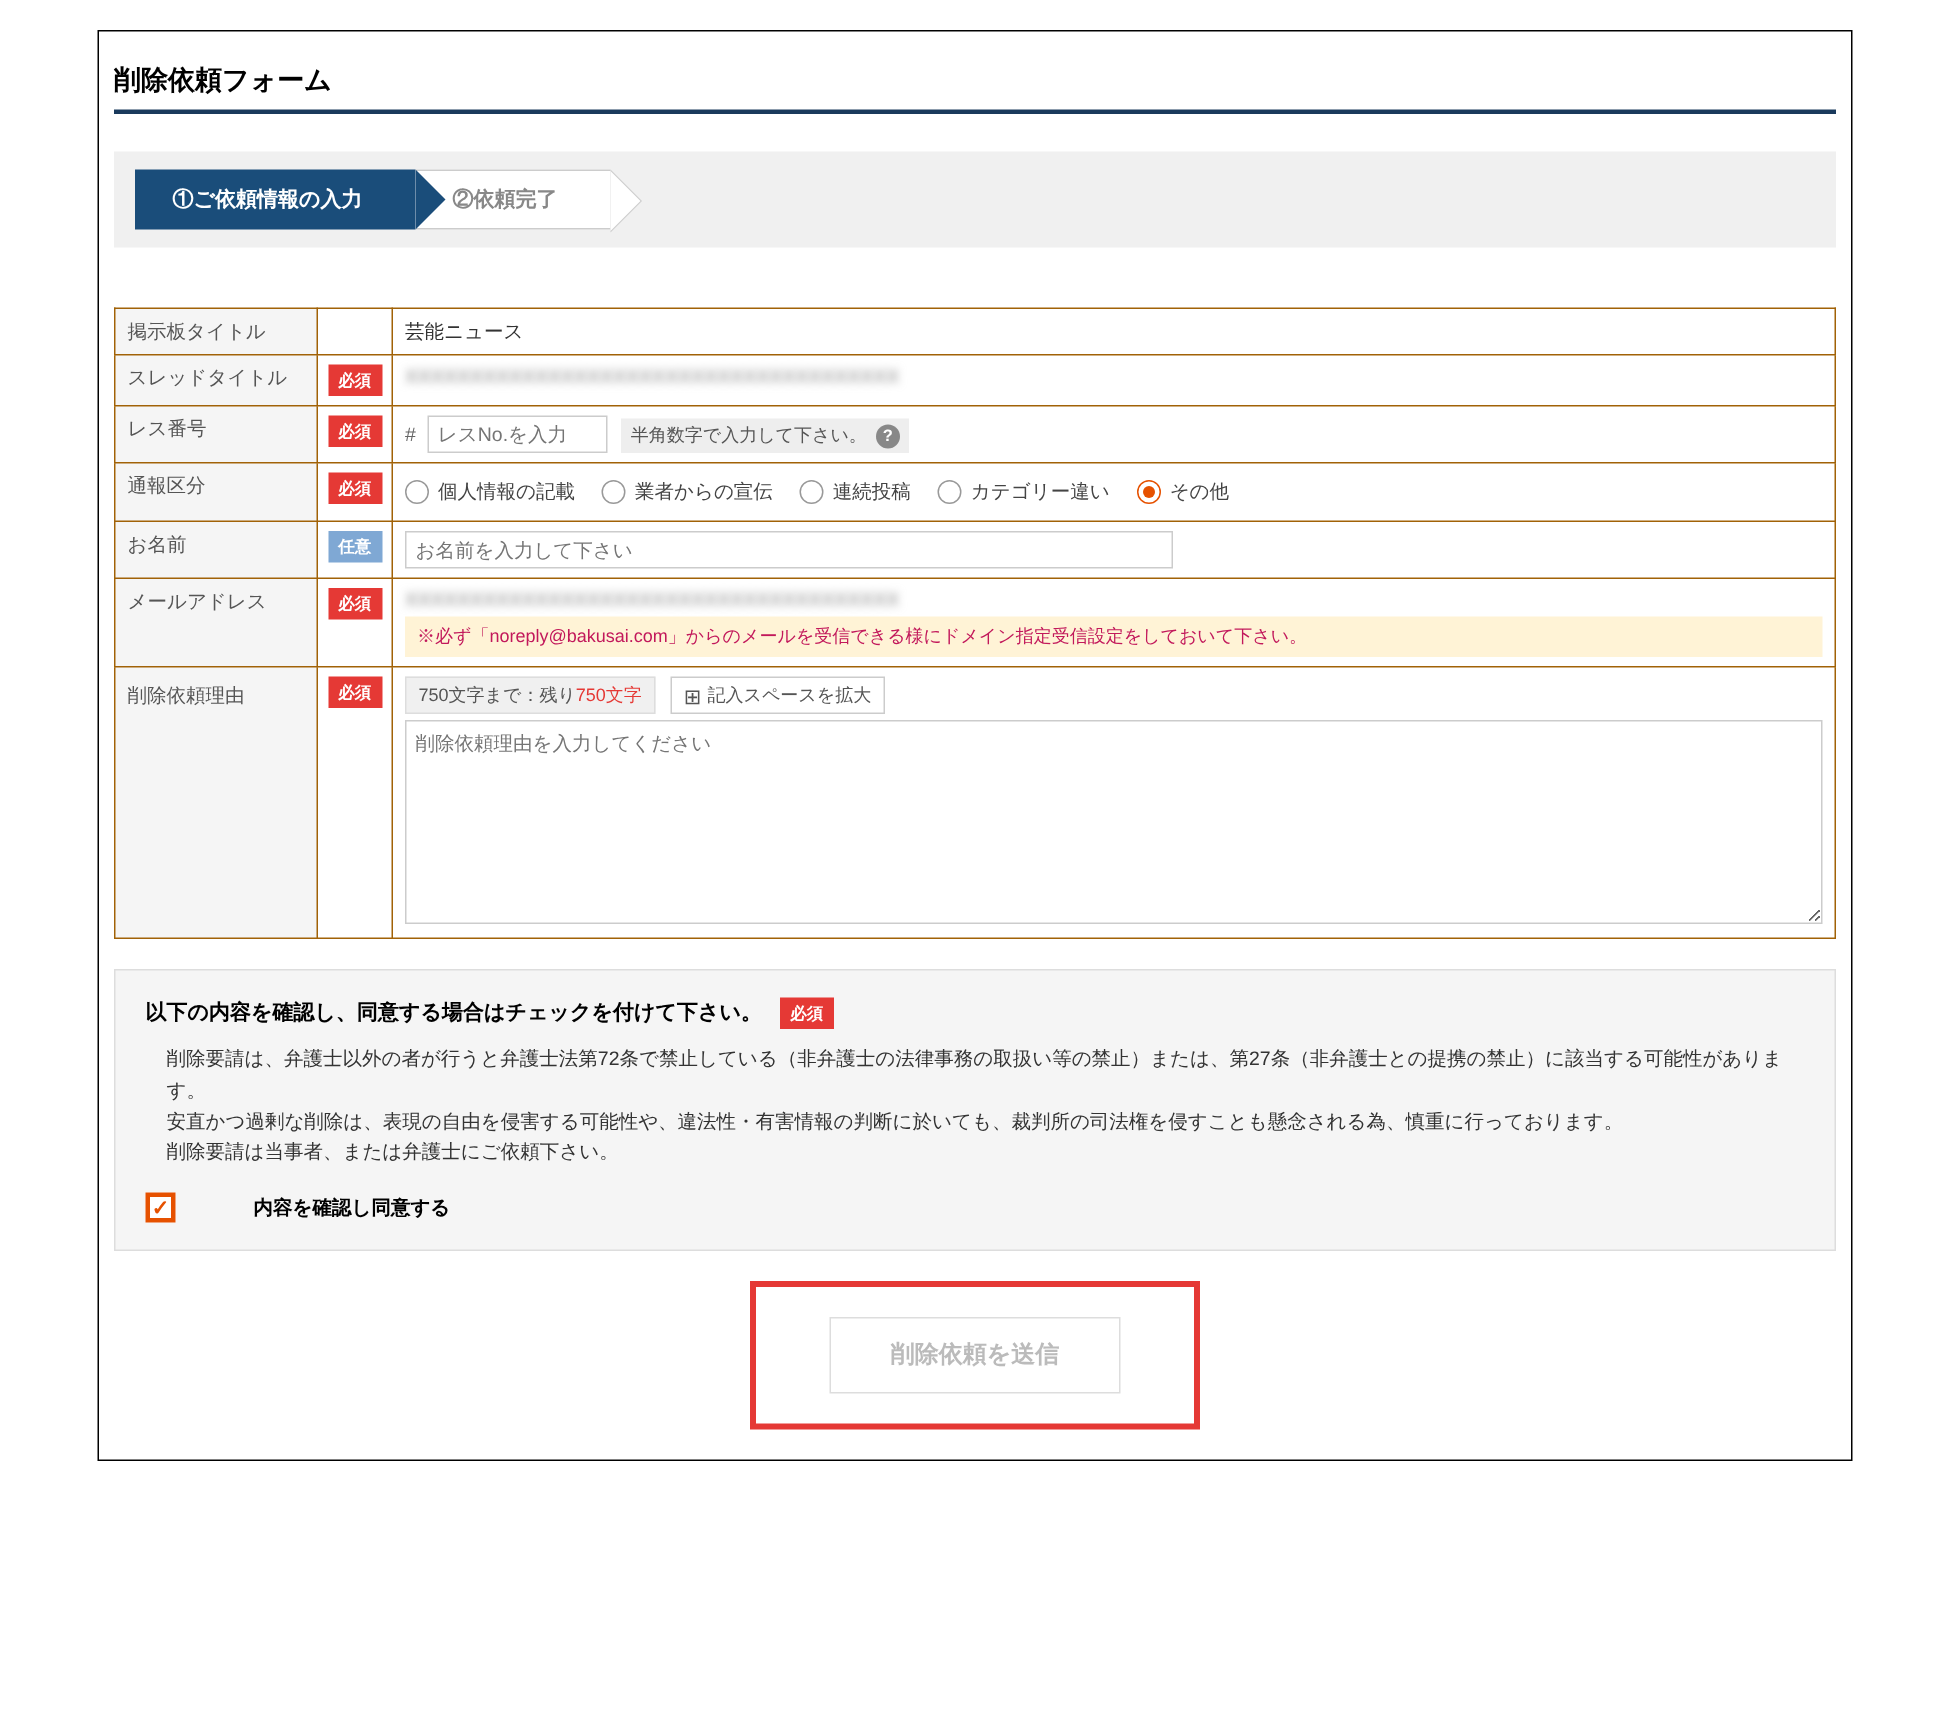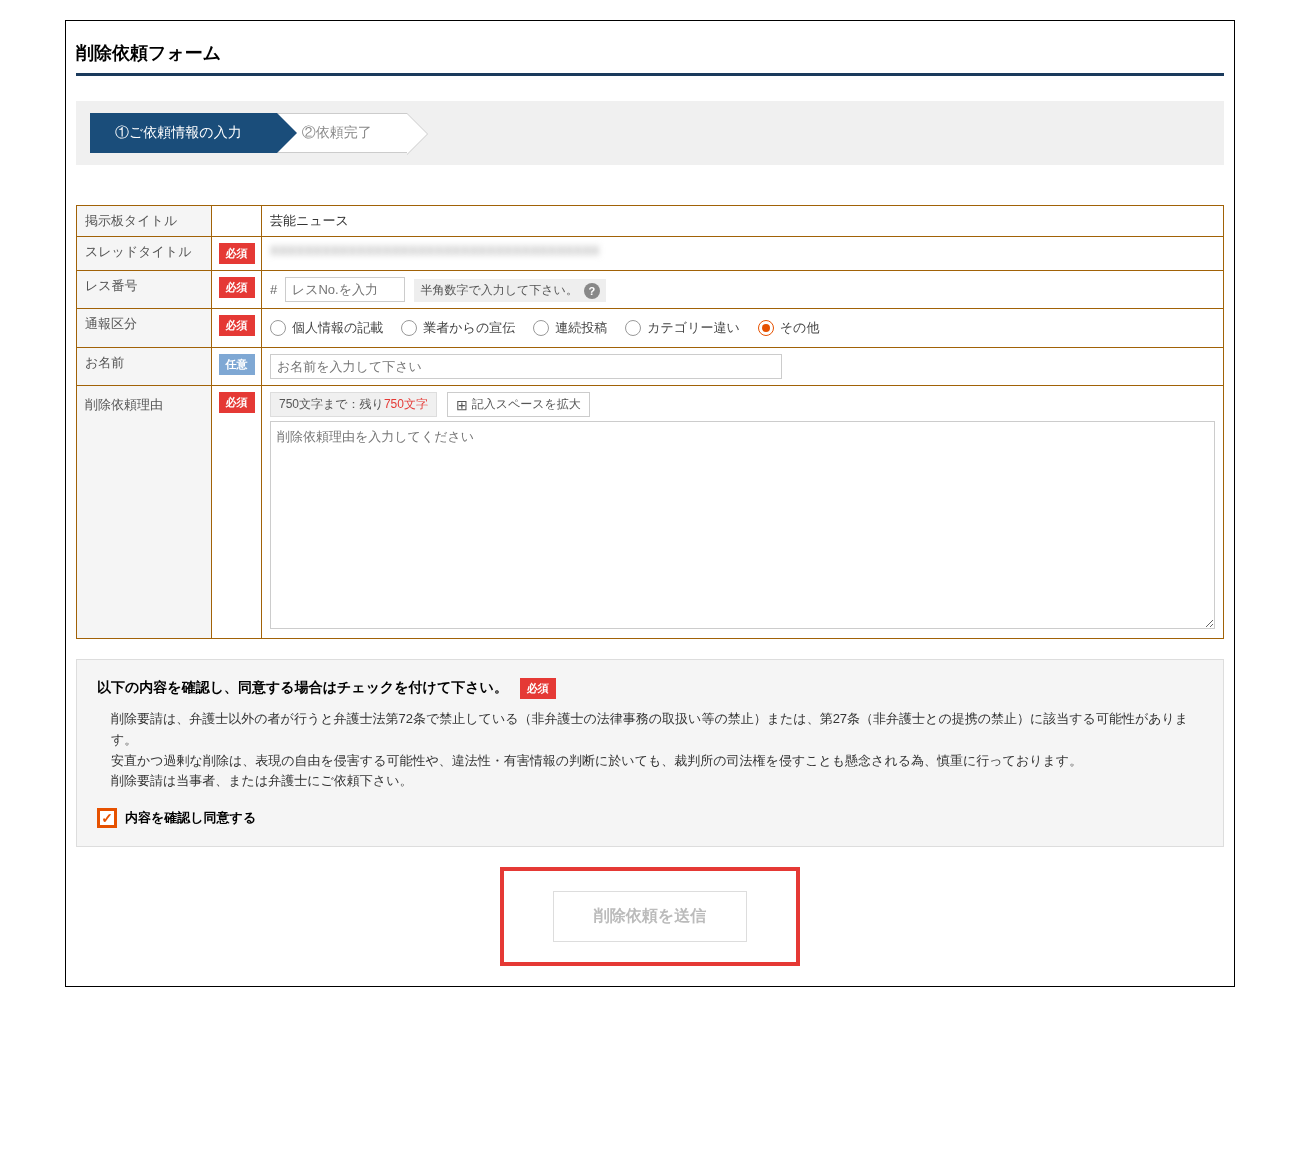--- a/index.html
+++ b/index.html
@@ -1,21 +1,21 @@
 <!DOCTYPE html>
 <html><head>
 <meta charset="utf-8">
 <style>
 * { box-sizing: border-box; margin: 0; padding: 0; }
 body { font-family: "Hiragino Sans", "Meiryo", sans-serif; background: #fff; padding: 20px; }
 .outer-frame { border: 1px solid #000; padding: 10px 10px 20px 10px; width: 1170px; margin: 0 auto; }
 .form-title { font-size: 18px; font-weight: bold; padding: 10px 0 8px 0; border-bottom: 3px solid #1a3a5c; margin-bottom: 25px; }
 .steps-wrap { background: #f0f0f0; padding: 12px 14px; margin-bottom: 40px; }
 .steps { display: flex; align-items: center; }
-.step { position: relative; height: 40px; display: flex; align-items: center; justify-content: center; font-size: 14px; font-weight: normal; padding: 0 35px 0 25px; }
+.step { position: relative; height: 40px; display: flex; align-items: center; justify-content: center; font-size: 14px; font-weight: bold; padding: 0 35px 0 25px; }
 .step-active { background: #1a4d7a; color: #fff; }
 .step-inactive { background: #fff; color: #888; border-top: 1px solid #ccc; border-bottom: 1px solid #ccc; }
 .step::after { content: ""; position: absolute; right: -20px; top: 0; width: 0; height: 0; border-top: 20px solid transparent; border-bottom: 20px solid transparent; z-index: 2; }
 .step-active::after { border-left: 20px solid #1a4d7a; }
 .step-inactive::after { border-left: 20px solid #fff; }
 .step-inactive::before { content: ""; position: absolute; right: -21px; top: -1px; width: 0; height: 0; border-top: 21px solid transparent; border-bottom: 21px solid transparent; border-left: 21px solid #ccc; z-index: 1; }
 
 .form-table { width: 100%; border-collapse: collapse; }
 .form-table td { border: 1px solid #a16207; padding: 6px 8px; vertical-align: top; font-size: 13px; }
 .label-cell { background: #f5f5f5; width: 135px; color: #555; vertical-align: middle; }
@@ -35,30 +35,30 @@
 .radio-item { display: flex; align-items: center; gap: 6px; cursor: pointer; color: #444; font-size: 13px; justify-content: center; }
 .radio-circle { width: 16px; height: 16px; border: 1px solid #999; border-radius: 50%; display: flex; align-items: center; justify-content: center; background: #fff; }
 .radio-circle.checked { border-color: #e65100; }
 .radio-dot { width: 8px; height: 8px; border-radius: 50%; background: #e65100; }
 .email-note { background: #fff3d6; color: #c2185b; font-size: 12px; padding: 5px 8px; margin-top: 4px; }
 .reason-header { display: flex; align-items: center; gap: 10px; margin-bottom: 4px; }
 .char-info { background: #f0f0f0; border: 1px solid #ddd; padding: 3px 8px; font-size: 12px; color: #555; }
 .char-count { color: #e53935; }
 .expand-btn { border: 1px solid #ccc; background: #fff; padding: 3px 8px; font-size: 12px; color: #555; cursor: pointer; display: flex; align-items: center; gap: 4px; }
 .expand-icon { font-size: 14px; }
-.reason-textarea { width: 100%; height: 208px; border: 1px solid #ccc; padding: 6px; font-size: 13px; resize: both; font-family: inherit; }
+.reason-textarea { width: 100%; height: 136px; border: 1px solid #ccc; padding: 6px; font-size: 13px; resize: both; font-family: inherit; }
 
 .agree-box { background: #f5f5f5; border: 1px solid #ddd; padding: 18px 20px; margin-top: 20px; }
 .agree-title { font-size: 14px; font-weight: bold; margin-bottom: 10px; }
 .agree-title .badge { margin-left: 8px; vertical-align: middle; }
 .agree-text { font-size: 13px; line-height: 1.6; color: #333; margin-left: 14px; margin-bottom: 16px; }
 .agree-check-row { display: flex; align-items: center; gap: 8px; }
 .checkbox { width: 20px; height: 20px; border: 3px solid #e65100; background: #fff; display: flex; align-items: center; justify-content: center; cursor: pointer; }
 .checkmark { color: #e65100; font-size: 14px; font-weight: bold; }
-.agree-label { font-size: 13px; font-weight: bold; }
+.agree-label { font-size: 13px; font-weight: bold; margin-left: 44px; }
 
 .submit-wrap { border: 4px solid #e53935; padding: 20px; margin: 20px auto 0 auto; width: 300px; display: flex; justify-content: center; }
 .submit-btn { border: 1px solid #ddd; background: #fff; color: #bbb; font-size: 16px; font-weight: bold; padding: 14px 40px; cursor: pointer; }
 </style>
 </head>
 <body>
 
 <div class="outer-frame">
   <div class="form-title">削除依頼フォーム</div>
 
@@ -132,20 +132,28 @@
     </tr>
 
     <tr>
       <td class="label-cell">お名前</td>
       <td class="badge-cell"><span class="badge badge-opt">任意</span></td>
       <td class="value-cell">
         <input type="text" class="text-input text-input-wide" placeholder="お名前を入力して下さい" style="">
       </td>
     </tr>
 
+    <tr>
+      <td class="label-cell">メールアドレス</td>
+      <td class="badge-cell"><span class="badge badge-req">必須</span></td>
+      <td class="value-cell">
+        <div class="blurred">XXXXXXXXXXXXXXXXXXXXXXXXXXXXXXXXXXXXXX</div>
+        <div class="email-note">※必ず「noreply@bakusai.com」からのメールを受信できる様にドメイン指定受信設定をしておいて下さい。</div>
+      </td>
+    </tr>
 
     <tr>
       <td class="label-cell" style="vertical-align:top;padding-top:10px;">削除依頼理由</td>
       <td class="badge-cell" style="vertical-align:top;padding-top:8px;"><span class="badge badge-req">必須</span></td>
       <td class="value-cell">
         <div class="reason-header">
           <span class="char-info">
             <span>750文字まで：残り</span><span class="char-count">750文字</span>
           </span>
           <button class="expand-btn">

